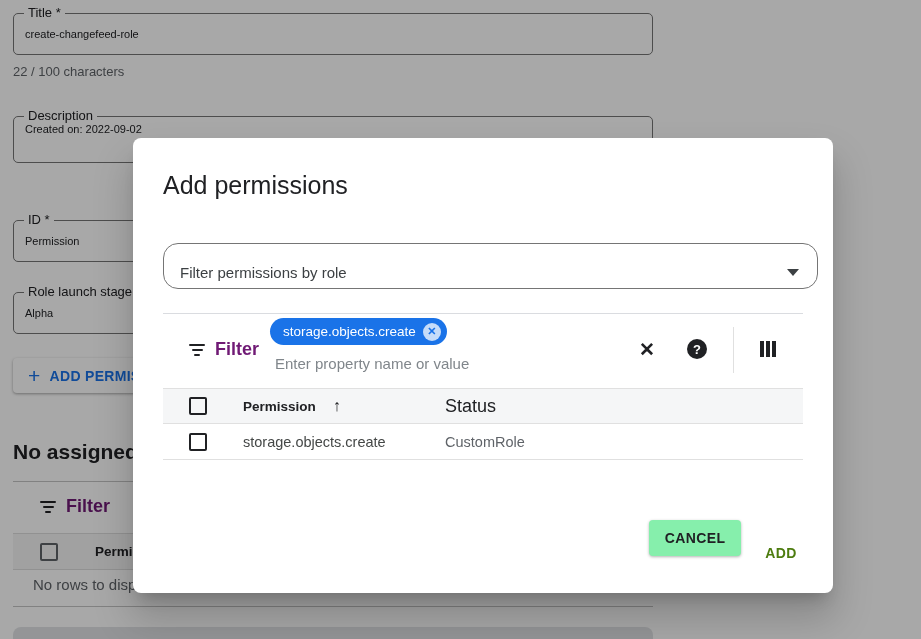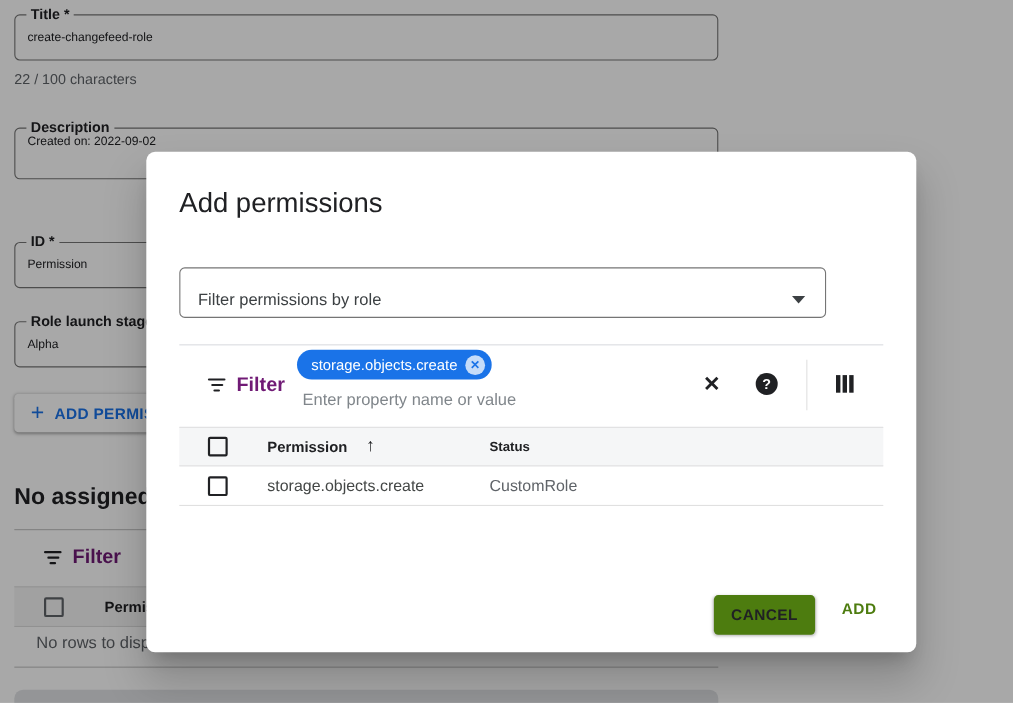--- a/index.html
+++ b/index.html
@@ -9,21 +9,21 @@
     background:#ffffff; font-family:"Liberation Sans", sans-serif; color:#202124;
   }
   
   .bg { position:absolute; inset:0; }
   .field {
     position:absolute; left:13px; width:640px;
     border:1px solid #757575; border-radius:5px; background:#fff;
   }
   .field .flabel {
     position:absolute; top:-9px; left:10px; background:#fff; padding:0 4px;
-    font-size:13px; font-weight:700; color:#202124; white-space:nowrap;
+    font-size:13px; font-weight:400; color:#202124; white-space:nowrap;
   }
   .field .fvalue { font-size:11px; color:#202124; padding:0 11px; white-space:nowrap; }
   .field.center { display:flex; align-items:center; }
   .counter { position:absolute; top:64px; left:13px; width:640px; text-align:left; font-size:13px; color:#5f6368; }
   .add-btn {
     position:absolute; left:13px; top:358px; height:35px; width:195px;
     background:#fff; border:none; border-radius:4px; box-shadow:0 1px 3px rgba(0,0,0,.35);
     display:flex; align-items:center; gap:9px; padding-left:15px;
     color:#1a73e8; font-size:14px; font-weight:700; letter-spacing:.3px; font-family:inherit;
   }
@@ -53,22 +53,22 @@
   
   .scrim { position:absolute; inset:0; background:rgba(0,0,0,0.34); }
   
   .modal {
     position:absolute; left:133px; top:138px; width:700px; height:455px;
     background:#fff; border-radius:8px;
     box-shadow:0 11px 15px -7px rgba(0,0,0,.2), 0 24px 38px 3px rgba(0,0,0,.18);
   }
   .m-title { position:absolute; left:30px; top:33px; font-size:25px; font-weight:400; color:#202124; }
   .m-select {
-    position:absolute; left:30px; top:105px; width:588px; height:46px;
-    border:1px solid #757575; border-radius:5px; background:#fff;
+    position:absolute; left:30px; top:105px; width:655px; height:46px;
+    border:1px solid #757575; border-radius:15px; background:#fff;
     display:flex; align-items:center; padding:12px 18px 0 16px; cursor:pointer;
   }
   .m-select .sel-label { font-size:15px; color:#3c4043; flex:1; }
   .caret-down { width:0; height:0; border-left:6px solid transparent; border-right:6px solid transparent; border-top:7px solid #3c4043; }
   .m-toolbar-divider { position:absolute; left:30px; top:175px; width:640px; height:1px; background:#dadce0; }
   .m-toolbar { position:absolute; left:30px; top:176px; width:640px; height:73px; }
   .m-toolbar .funnel { position:absolute; left:26px; top:30px; }
   .m-toolbar .filter-word { position:absolute; left:52px; top:25px; }
   .chip {
     position:absolute; left:107px; top:4px; height:27px; border-radius:14px;
@@ -94,30 +94,30 @@
   .cols-icon span { display:block; width:4px; height:16px; background:#202124; }
   .m-thead {
     position:absolute; left:30px; top:250px; width:640px; height:36px; background:#f5f6f7;
     border-top:1px solid #e0e0e0; border-bottom:1px solid #e0e0e0;
     display:flex; align-items:center;
   }
   .m-thead .cbx, .m-row .cbx { margin-left:26px; }
   .th-perm { font-size:13.5px; font-weight:700; margin-left:36px; }
   .sort-icon { margin-left:17px; font-size:16px; font-weight:500; color:#202124; }
   .sort-icon::before { content:"↑"; }
-  .th-status { position:absolute; left:282px; font-size:12px; font-weight:700; }
+  .th-status { position:absolute; left:282px; font-size:18px; font-weight:400; }
   .m-row {
     position:absolute; left:30px; top:286px; width:640px; height:36px;
     border-bottom:1px solid #e0e0e0; display:flex; align-items:center;
   }
   .td-perm { font-size:14.5px; color:#444746; margin-left:36px; }
   .td-status { position:absolute; left:282px; font-size:14.5px; color:#5f6368; }
   .m-cancel {
-    position:absolute; left:516px; top:403px; width:92px; height:36px;
-    background:#4d7c0f; border:none; border-radius:4px; box-shadow:0 1px 3px rgba(0,0,0,.3);
+    position:absolute; left:516px; top:382px; width:92px; height:36px;
+    background:#86efac; border:none; border-radius:4px; box-shadow:0 1px 3px rgba(0,0,0,.3);
     font-size:14px; font-weight:700; letter-spacing:.4px; color:#202124; font-family:inherit; cursor:pointer;
   }
   .m-add {
     position:absolute; left:613px; top:397px; width:70px; height:36px;
     background:none; border:none; font-size:14px; font-weight:700; letter-spacing:.4px;
     color:#4d7c0f; font-family:inherit; text-align:center;
   }
 </style>
 </head>
 <body>

